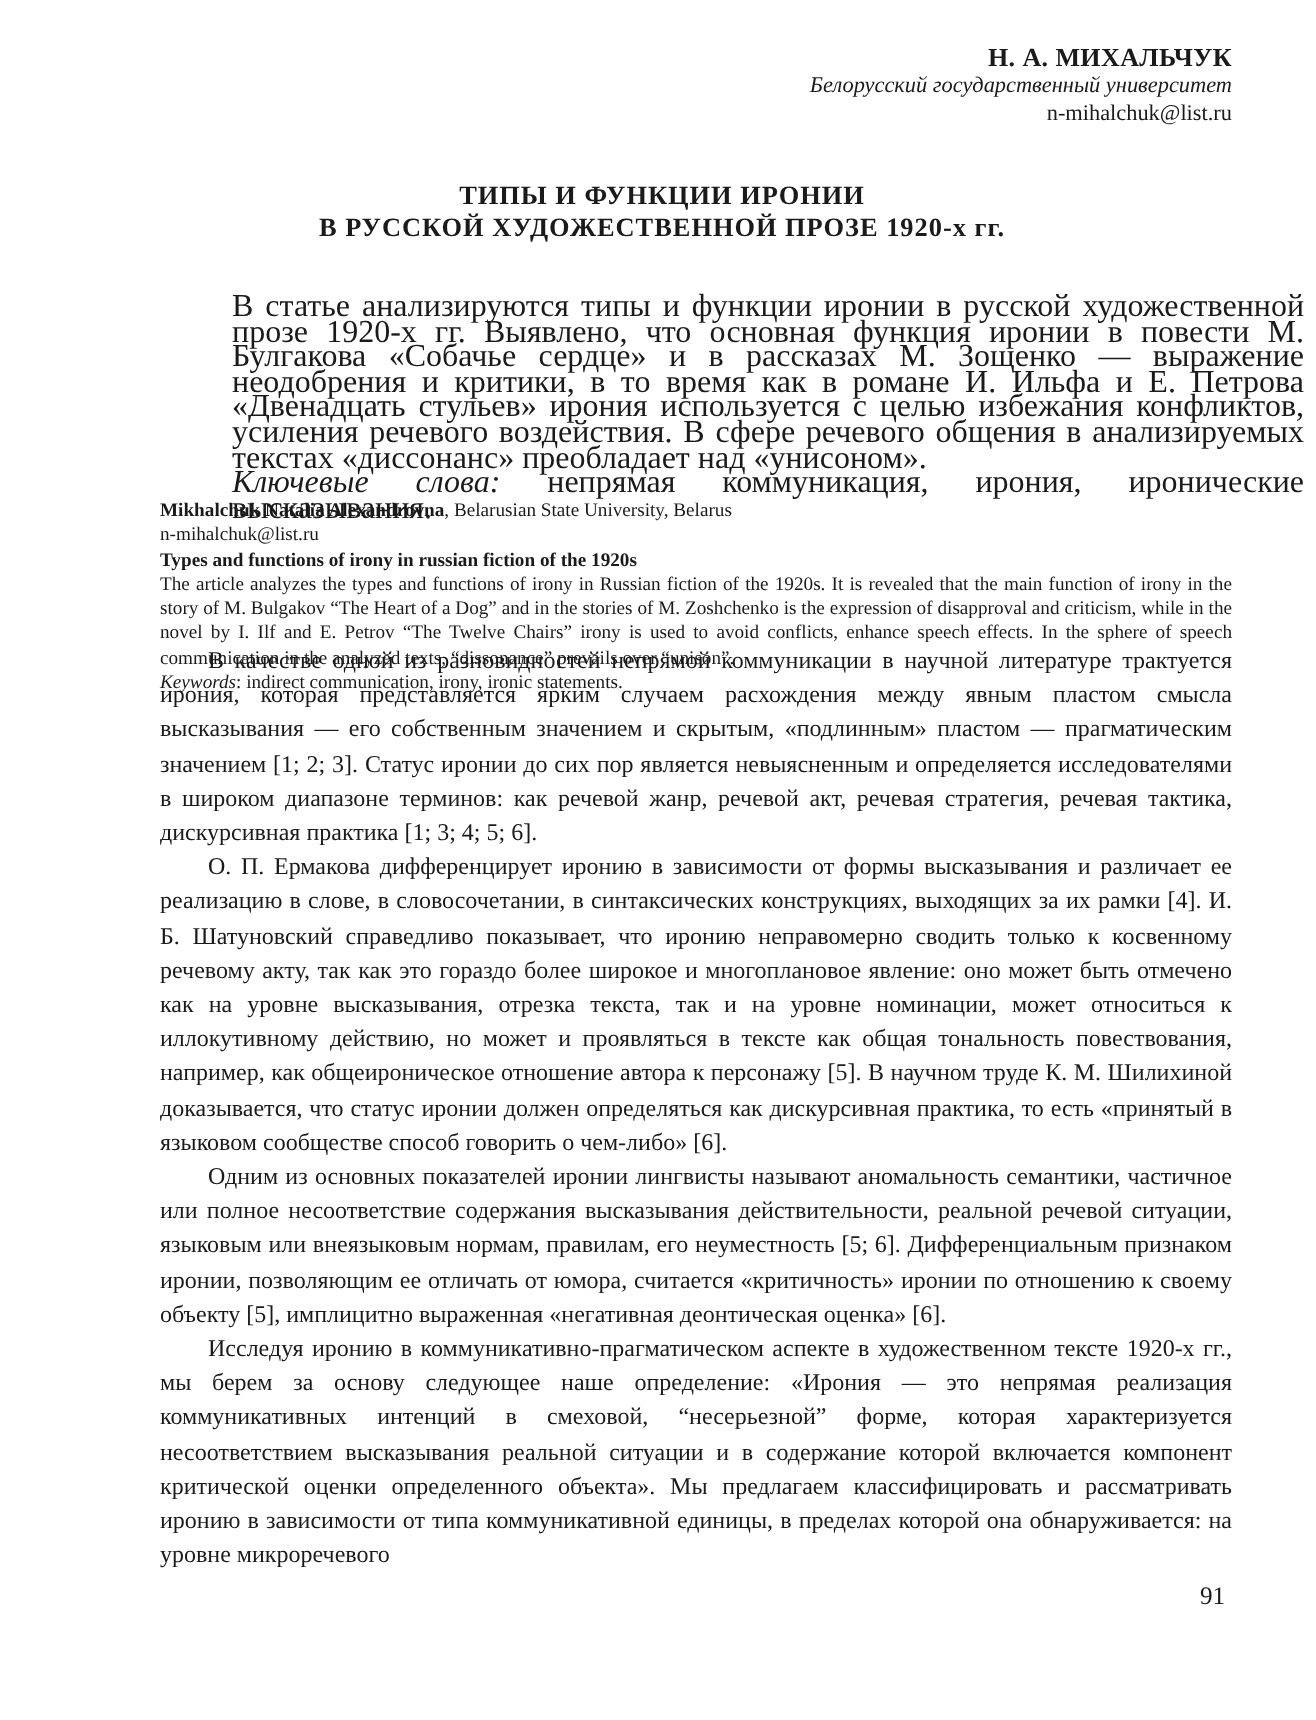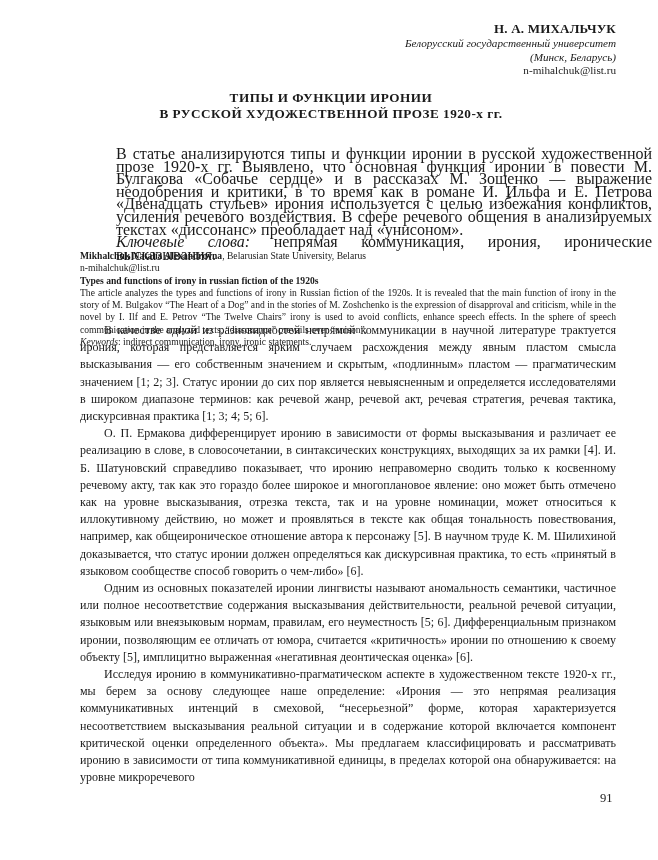--- a/index.html
+++ b/index.html
@@ -91,21 +91,20 @@
     .line { display: block; }
   </style>
 </head>
 <body>
 
 <div class="page">
 
   <div class="author-block">
     <div class="author-name">Н. А. МИХАЛЬЧУК</div>
     <div class="author-affil">Белорусский государственный университет</div>
-    <div class="author-affil">(Минск, Беларусь)</div>
     <div>n-mihalchuk@list.ru</div>
   </div>
 
   <div class="title">
     <span class="line">ТИПЫ И ФУНКЦИИ ИРОНИИ</span>
     <span class="line">В РУССКОЙ ХУДОЖЕСТВЕННОЙ ПРОЗЕ 1920-х гг.</span>
   </div>
 
   <div class="abstract-ru">
     <span>В статье анализируются типы и функции иронии в русской художественной прозе 1920-х гг. Выявлено, что основная функция иронии в повести М. Булгакова «Собачье сердце» и в рассказах М. Зощенко — выражение неодобрения и критики, в то время как в романе И. Ильфа и Е. Петрова «Двенадцать стульев» ирония используется с целью избежания конфликтов, усиления речевого воздействия. В сфере речевого общения в анализируемых текстах «диссонанс» преобладает над «унисоном».</span><br>

